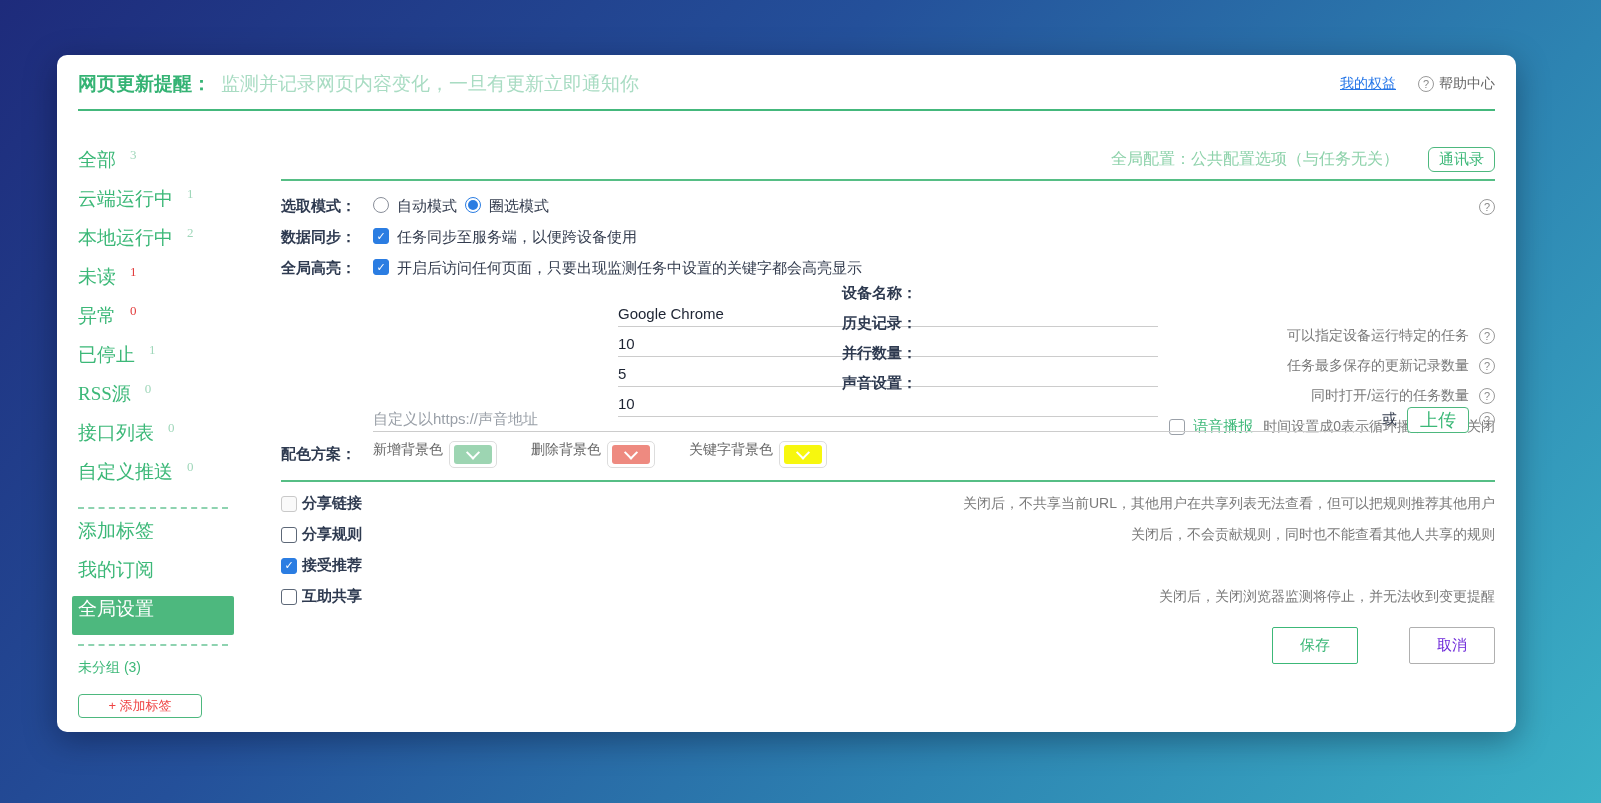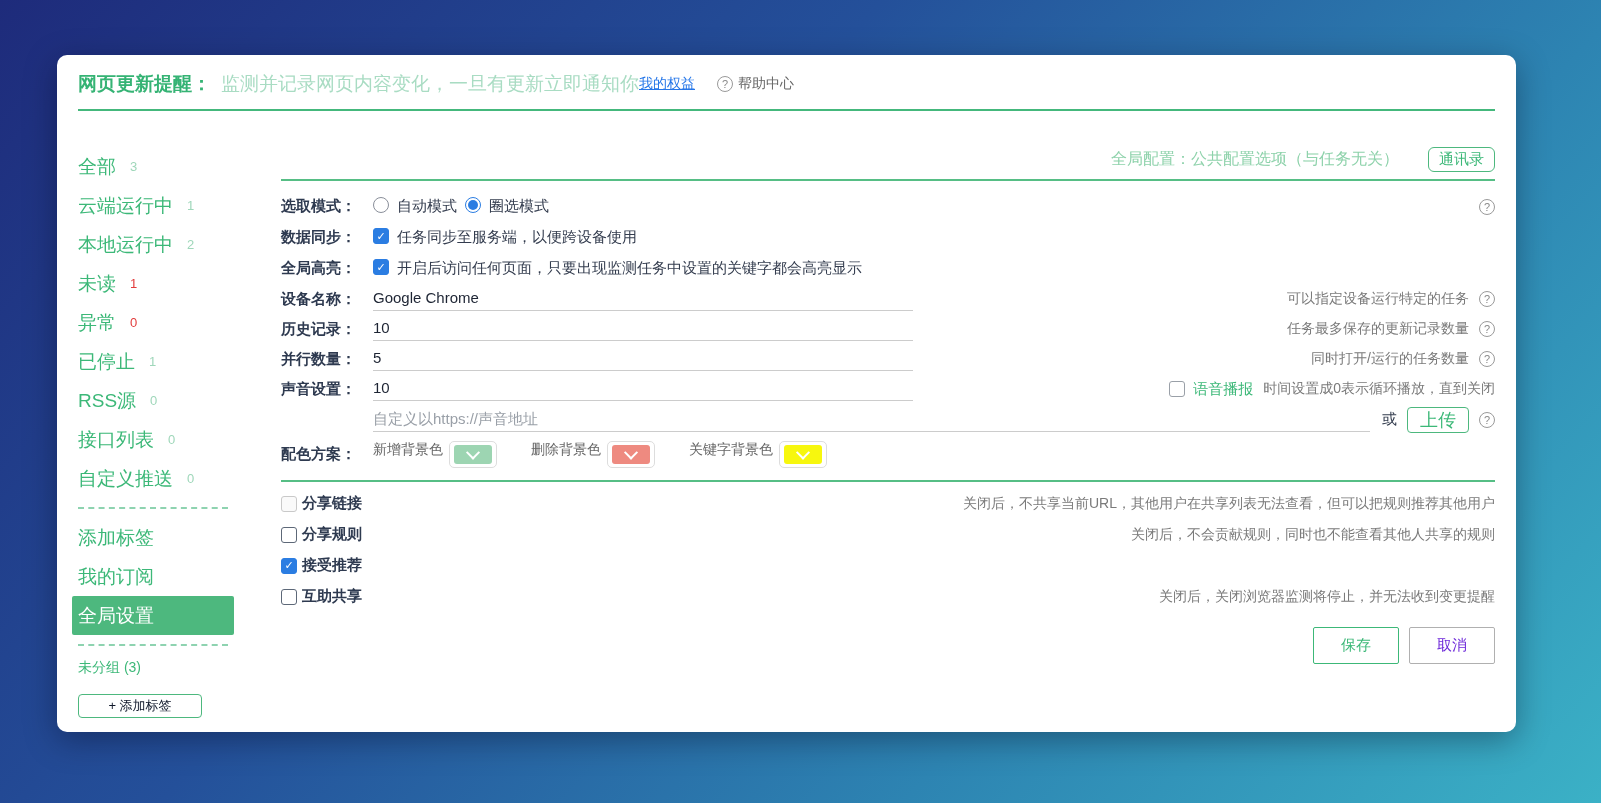--- a/index.html
+++ b/index.html
@@ -8,56 +8,56 @@
     font-family:"Liberation Sans","DejaVu Sans",sans-serif;
     background:linear-gradient(132deg,#1e2b7b 0%,#24509a 38%,#2d84b2 70%,#3bb1c6 100%);
     position:relative;
   }
   .card{
     position:absolute;left:57px;top:55px;width:1459px;height:677px;
     background:#fff;border-radius:10px;box-shadow:0 8px 32px rgba(0,0,20,.35);
     box-sizing:border-box;padding:0 21px;overflow:hidden;
   }
   
-  .app-header{display:flex;align-items:center;justify-content:flex-start;height:46px;padding-top:6px;}
+  .app-header{display:flex;align-items:center;justify-content:space-between;height:46px;padding-top:6px;}
   .title-wrap{display:flex;align-items:center;gap:10px;}
   .app-title{color:#35b374;font-size:19px;font-weight:bold;}
   .app-subtitle{color:#a9dcc3;font-size:19px;}
   .header-right{display:flex;align-items:center;gap:22px;font-size:14px;}
   .benefits{color:#2576e8;text-decoration:underline;cursor:pointer;}
   .help-wrap{display:flex;align-items:center;gap:5px;color:#666;cursor:pointer;}
   .q{width:16px;height:16px;border:1px solid #9a9a9a;border-radius:50%;color:#8a8a8a;font-size:11px;
      display:inline-flex;align-items:center;justify-content:center;flex-shrink:0;box-sizing:border-box;}
   .header-rule{height:2px;background:#44b87c;margin-top:2px;}
   
   .body-wrap{display:flex;margin-top:36px;}
   .sidebar{width:162px;margin-right:41px;flex-shrink:0;}
-  .side-item{display:flex;align-items:center;height:39px;cursor:pointer;}
+  .side-item{display:flex;align-items:flex-start;height:39px;cursor:pointer;font-family:Liberation Serif, serif;}
   .side-label{color:#3cb878;font-size:19px;}
   .side-count{font-size:13px;color:#9fd7ba;margin-left:14px;}
   .side-count.red{color:#e23c3c;}
   .side-item.selected{background:#4db87e;margin-left:-6px;padding-left:6px;width:162px;box-sizing:border-box;border-radius:2px;}
   .side-item.selected .side-label{color:#fff;}
   .dash-divider{border-top:2px dashed #8ed3b0;margin:9px 12px 9px 0;}
   .ungrouped{color:#3cb878;font-size:14px;margin-top:13px;}
   .add-tag{margin-top:17px;width:124px;background:#fff;border:1px solid #4db87e;border-radius:4px;
-           color:#0f172a;font-size:13px;padding:2px 0;text-align:center;cursor:pointer;
+           color:#ef4444;font-size:13px;padding:2px 0;text-align:center;cursor:pointer;
            font-family:"Liberation Sans","DejaVu Sans",sans-serif;}
   .main{flex:1;min-width:0;}
   
   .section-head{display:flex;align-items:center;justify-content:flex-end;gap:29px;}
   .section-title{color:#8ed2ab;font-size:16px;}
   .contacts-btn{background:#fff;border:1px solid #4db87e;border-radius:6px;color:#3cb878;font-size:15px;
                 padding:2px 10px;cursor:pointer;font-family:"Liberation Sans","DejaVu Sans",sans-serif;}
   .section-rule{height:2px;background:#56be85;margin-top:7px;}
   .privacy-link{color:#2576e8;text-decoration:underline;cursor:pointer;font-size:16px;}
   
   .form{margin-top:10px;}
   .frow{display:flex;align-items:center;height:31px;}
-  .frow.short{height:30px;}
+  .frow.short{height:30px;flex-direction:column;}
   .flabel{width:92px;flex-shrink:0;font-weight:bold;color:#2e3a50;font-size:15px;}
   .fbody{display:flex;align-items:flex-start;gap:8px;color:#333c4e;font-size:15px;}
   .fright{margin-left:auto;display:flex;align-items:center;gap:10px;color:#7a7a7a;font-size:14px;}
   .radio{width:16px;height:16px;border:1.5px solid #8a8f9a;border-radius:50%;box-sizing:border-box;
          position:relative;flex-shrink:0;cursor:pointer;background:#fff;}
   .radio.checked{border-color:#2b7de2;}
   .radio.checked::after{content:"";position:absolute;inset:2px;background:#2b7de2;border-radius:50%;}
   .cb{width:16px;height:16px;border:1.5px solid #5d6878;border-radius:3px;background:#fff;box-sizing:border-box;
       display:inline-flex;align-items:center;justify-content:center;flex-shrink:0;cursor:pointer;}
   .cb.checked{background:#2b7de2;border-color:#2b7de2;}
@@ -82,21 +82,21 @@
         transform:rotate(45deg) translate(-1px,-1px);}
   
   .share-head{margin-top:22px;display:flex;align-items:center;gap:2px;}
   .srow{display:flex;align-items:center;height:31px;}
   .srow-label{font-weight:bold;color:#2e3a50;font-size:15px;margin-left:5px;cursor:pointer;}
   .srow-desc{margin-left:auto;color:#7a7a7a;font-size:14px;}
   .share-rows{margin-top:6px;}
   
   .footer{display:flex;justify-content:flex-end;gap:10px;margin-top:15px;}
   .btn{border-radius:2px;background:#fff;font-size:15px;padding:8px 27px;cursor:pointer;
-       font-family:"Liberation Sans","DejaVu Sans",sans-serif;}
+       font-family:"Liberation Sans","DejaVu Sans",sans-serif;margin-left:41px;}
   .btn-save{border:1px solid #3cb878;color:#3cb878;}
   .btn-cancel{border:1px solid #b0b0b0;color:#6d28d9;}
 </style>
 </head>
 <body>
 
 <div class="card">
 
   <div class="app-header">
     <div class="title-wrap">

